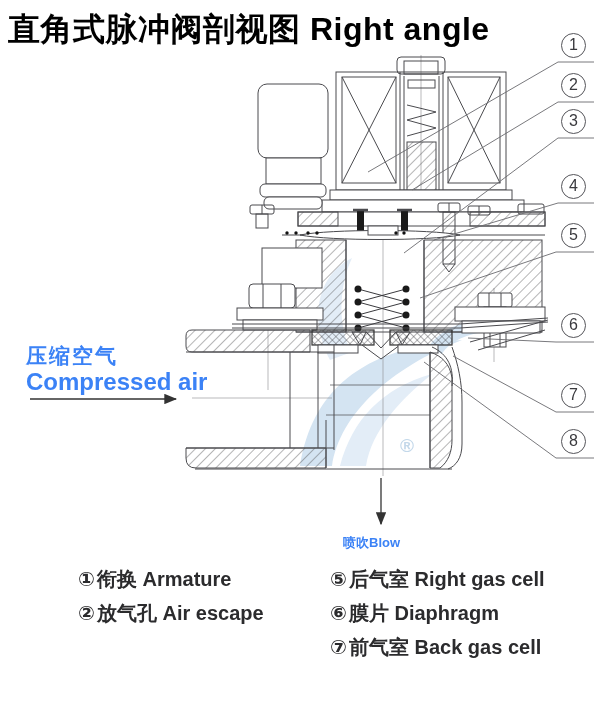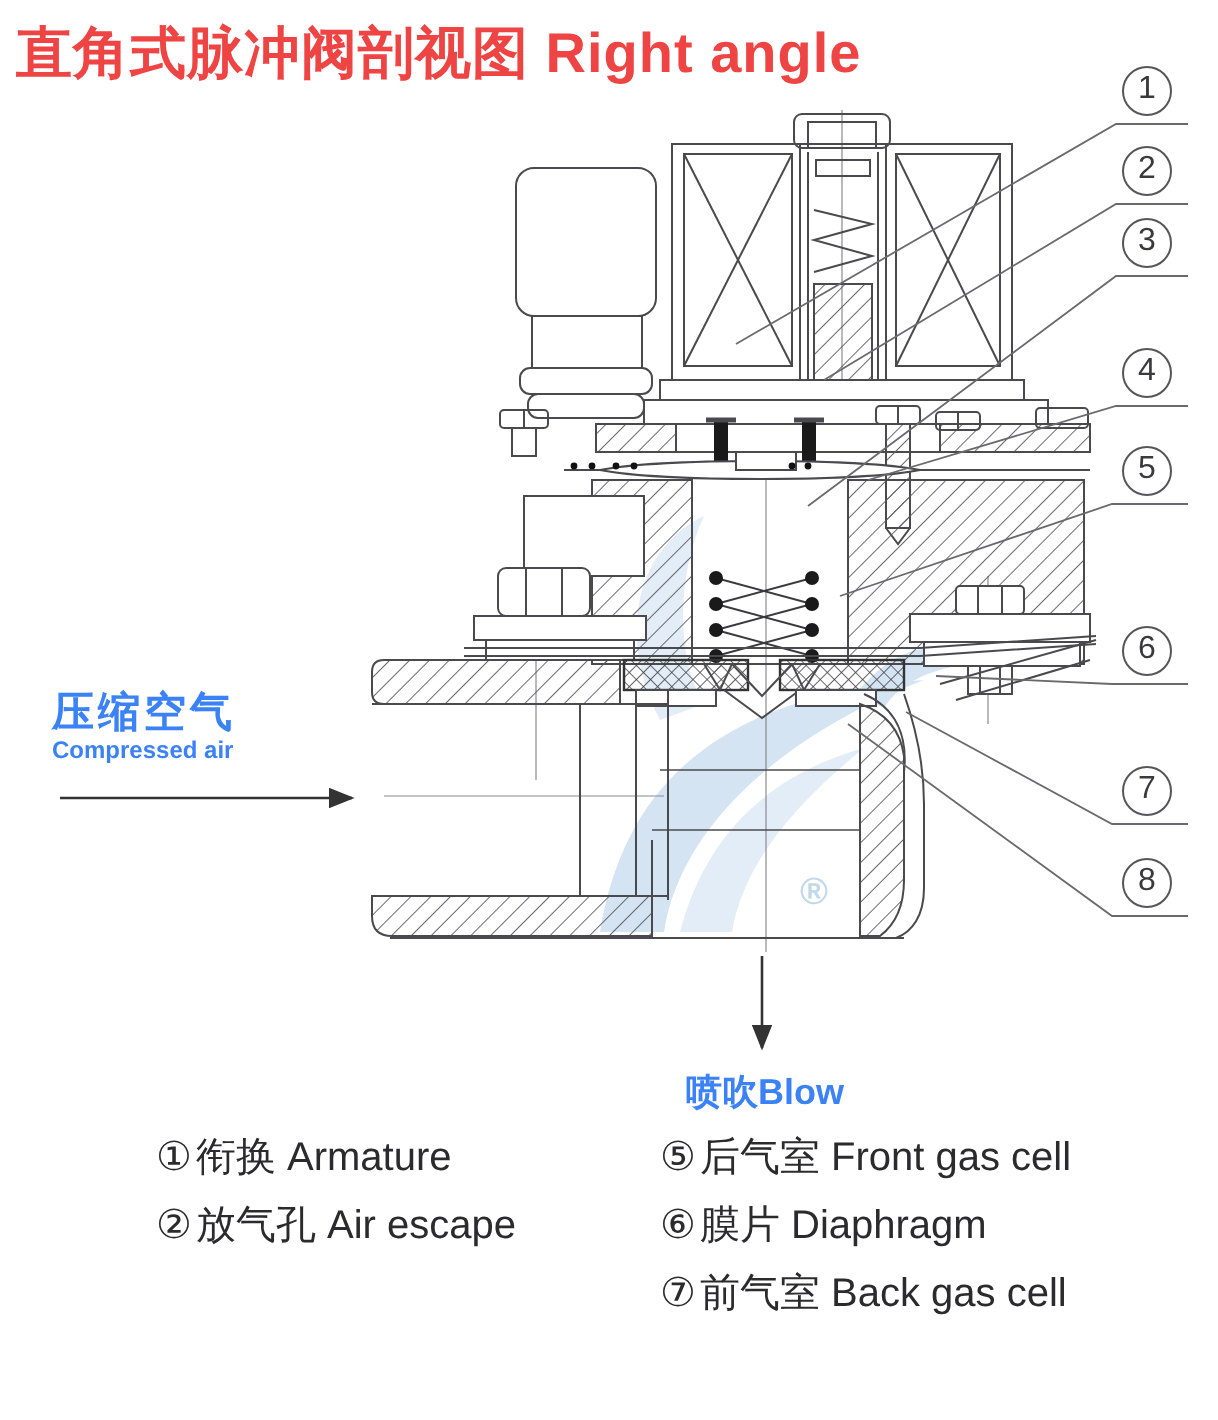--- a/index.html
+++ b/index.html
@@ -1,34 +1,34 @@
 <!DOCTYPE html>
 <html><head>
 <meta charset="utf-8">
 <style>
   * { margin:0; padding:0; box-sizing:border-box; }
   body { width:609px; height:710px; background:#ffffff; position:relative;
          font-family:"Liberation Sans","DejaVu Sans",sans-serif; overflow:hidden; }
   .page { position:absolute; inset:0; }
-  .page-title { position:absolute; left:8px; top:8px; font-size:28px; font-weight:700;
-                color:#ef4444; letter-spacing:0.5px; white-space:nowrap; }
+  .page-title { position:absolute; left:8px; top:8px; font-size:32px; font-weight:700;
+                color:#000000; letter-spacing:0.5px; white-space:nowrap; }
   .diagram { position:absolute; left:0; top:0; width:609px; height:710px; }
   .diagram svg { position:absolute; left:0; top:0; }
   .callout { position:absolute; width:25px; height:25px; border:1.6px solid #55555a;
              border-radius:50%; color:#3a3a3e; font-size:16px; line-height:22px;
              text-align:center; background:transparent; }
   .flow-label { position:absolute; color:#3b82f6; font-weight:600; white-space:nowrap; }
   .inlet-zh { left:26px; top:342px; font-size:21px; letter-spacing:2px; }
-  .inlet-en { left:26px; top:368px; font-size:12px; }
-  .outlet-label { left:343px; top:534px; font-size:18px; }
+  .inlet-en { left:26px; top:368px; font-size:24px; }
+  .outlet-label { left:343px; top:534px; font-size:13px; }
   .legend { position:absolute; left:0; top:566px; width:609px; color:#2b2b2d; }
   .legend-col { position:absolute; display:flex; flex-direction:column; gap:11px; }
   .legend-col.left { left:78px; top:2px; }
   .legend-col.right { left:330px; top:2px; }
-  .legend-row { font-size:20px; line-height:23px; white-space:nowrap; }
+  .legend-row { font-size:20px; line-height:23px; white-space:nowrap;font-weight:bold; }
   .lnum { margin-right:2px; }
 </style>
 </head>
 <body>
 
 <div class="page">
 
   <h1 class="page-title">直角式脉冲阀剖视图 Right angle</h1>
 
   <div class="diagram">
@@ -236,19 +236,19 @@
     <div class="flow-label inlet-en">Compressed air</div>
     <div class="flow-label outlet-label">喷吹Blow</div>
   </div>
 
   <div class="legend">
     <div class="legend-col left">
       <div class="legend-row"><span class="lnum">①</span><span>衔换 Armature</span></div>
       <div class="legend-row"><span class="lnum">②</span><span>放气孔 Air escape</span></div>
     </div>
     <div class="legend-col right">
-      <div class="legend-row"><span class="lnum">⑤</span><span>后气室 Front gas cell</span></div>
+      <div class="legend-row"><span class="lnum">⑤</span><span>后气室 Right gas cell</span></div>
       <div class="legend-row"><span class="lnum">⑥</span><span>膜片 Diaphragm</span></div>
       <div class="legend-row"><span class="lnum">⑦</span><span>前气室 Back gas cell</span></div>
     </div>
   </div>
 
 </div>
 
 </body></html>

